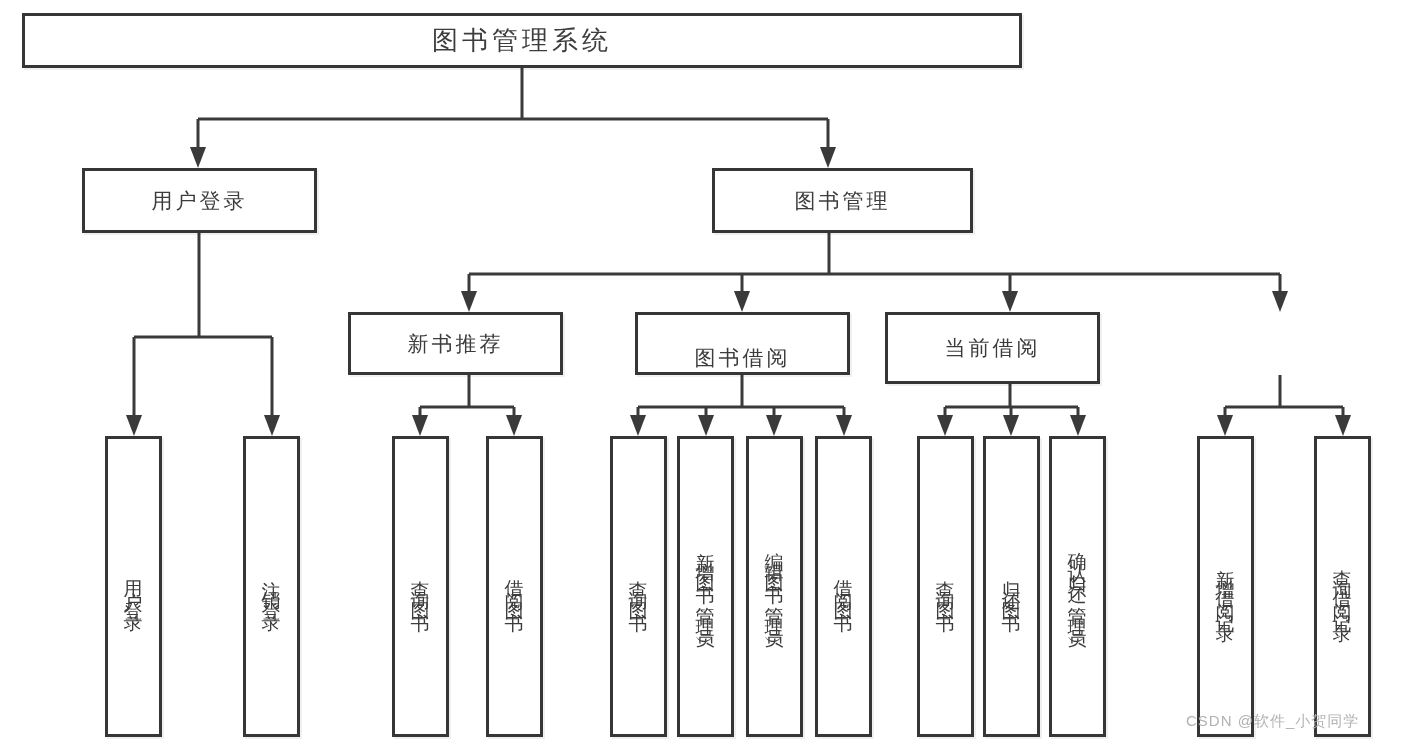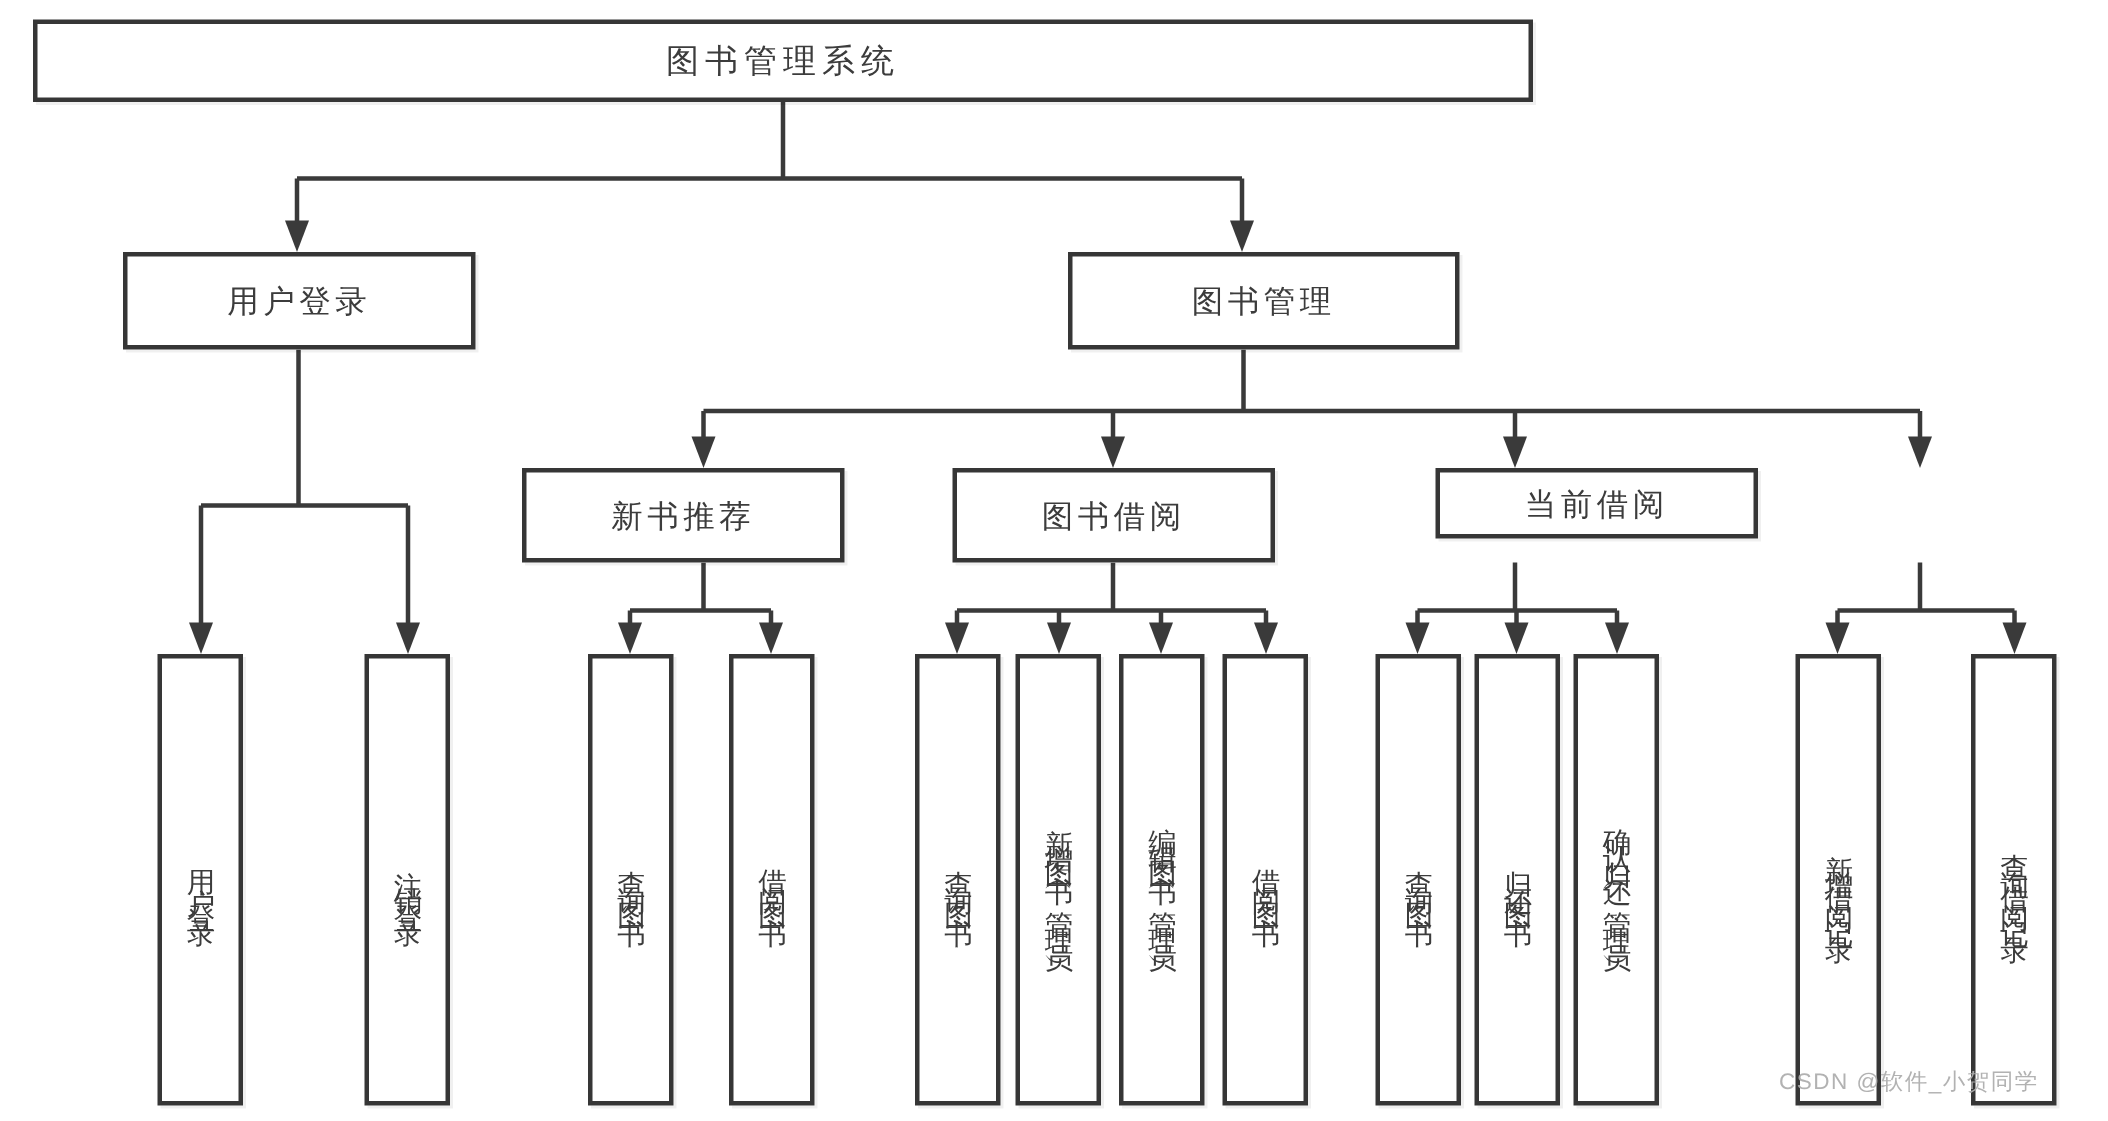--- a/index.html
+++ b/index.html
@@ -25,21 +25,21 @@
     align-items: center;
     justify-content: center;
     box-shadow: 2px 2px 0 rgba(0,0,0,0.06);
   }
   .hbox .lbl {
     color: #3c3c3c;
     letter-spacing: 3px;
     font-size: 21px;
     white-space: nowrap;
   }
-  .hbox.root .lbl { font-size: 22px; letter-spacing: 4px; }
+  .hbox.root .lbl { font-size: 26px; letter-spacing: 4px; }
   .vbox {
     position: absolute;
     box-sizing: border-box;
     top: 436px;
     width: 57px;
     height: 301px;
     border: 3px solid #363636;
     background: #ffffff;
     display: flex;
     align-items: center;
@@ -118,24 +118,24 @@
   <div class="hbox" style="left:82px; top:168px; width:235px; height:65px;">
     <span class="lbl">用户登录</span>
   </div>
   <div class="hbox" style="left:712px; top:168px; width:261px; height:65px;">
     <span class="lbl">图书管理</span>
   </div>
 
   <div class="hbox" style="left:348px; top:312px; width:215px; height:63px;">
     <span class="lbl">新书推荐</span>
   </div>
-  <div class="hbox" style="left:635px; top:312px; width:215px; height:63px;">
+  <div class="hbox" style="left:635px; top:312px; width:215px; height:63px;align-items:flex-end;">
     <span class="lbl">图书借阅</span>
   </div>
-  <div class="hbox" style="left:957px; top:312px; width:215px; height:47px;">
+  <div class="hbox" style="left:885px; top:312px; width:215px; height:72px;">
     <span class="lbl">当前借阅</span>
   </div>
 
   <div class="vbox" style="left:105px;">
     <span class="lbl">用户登录</span>
   </div>
   <div class="vbox" style="left:243px;">
     <span class="lbl">注销登录</span>
   </div>
 

